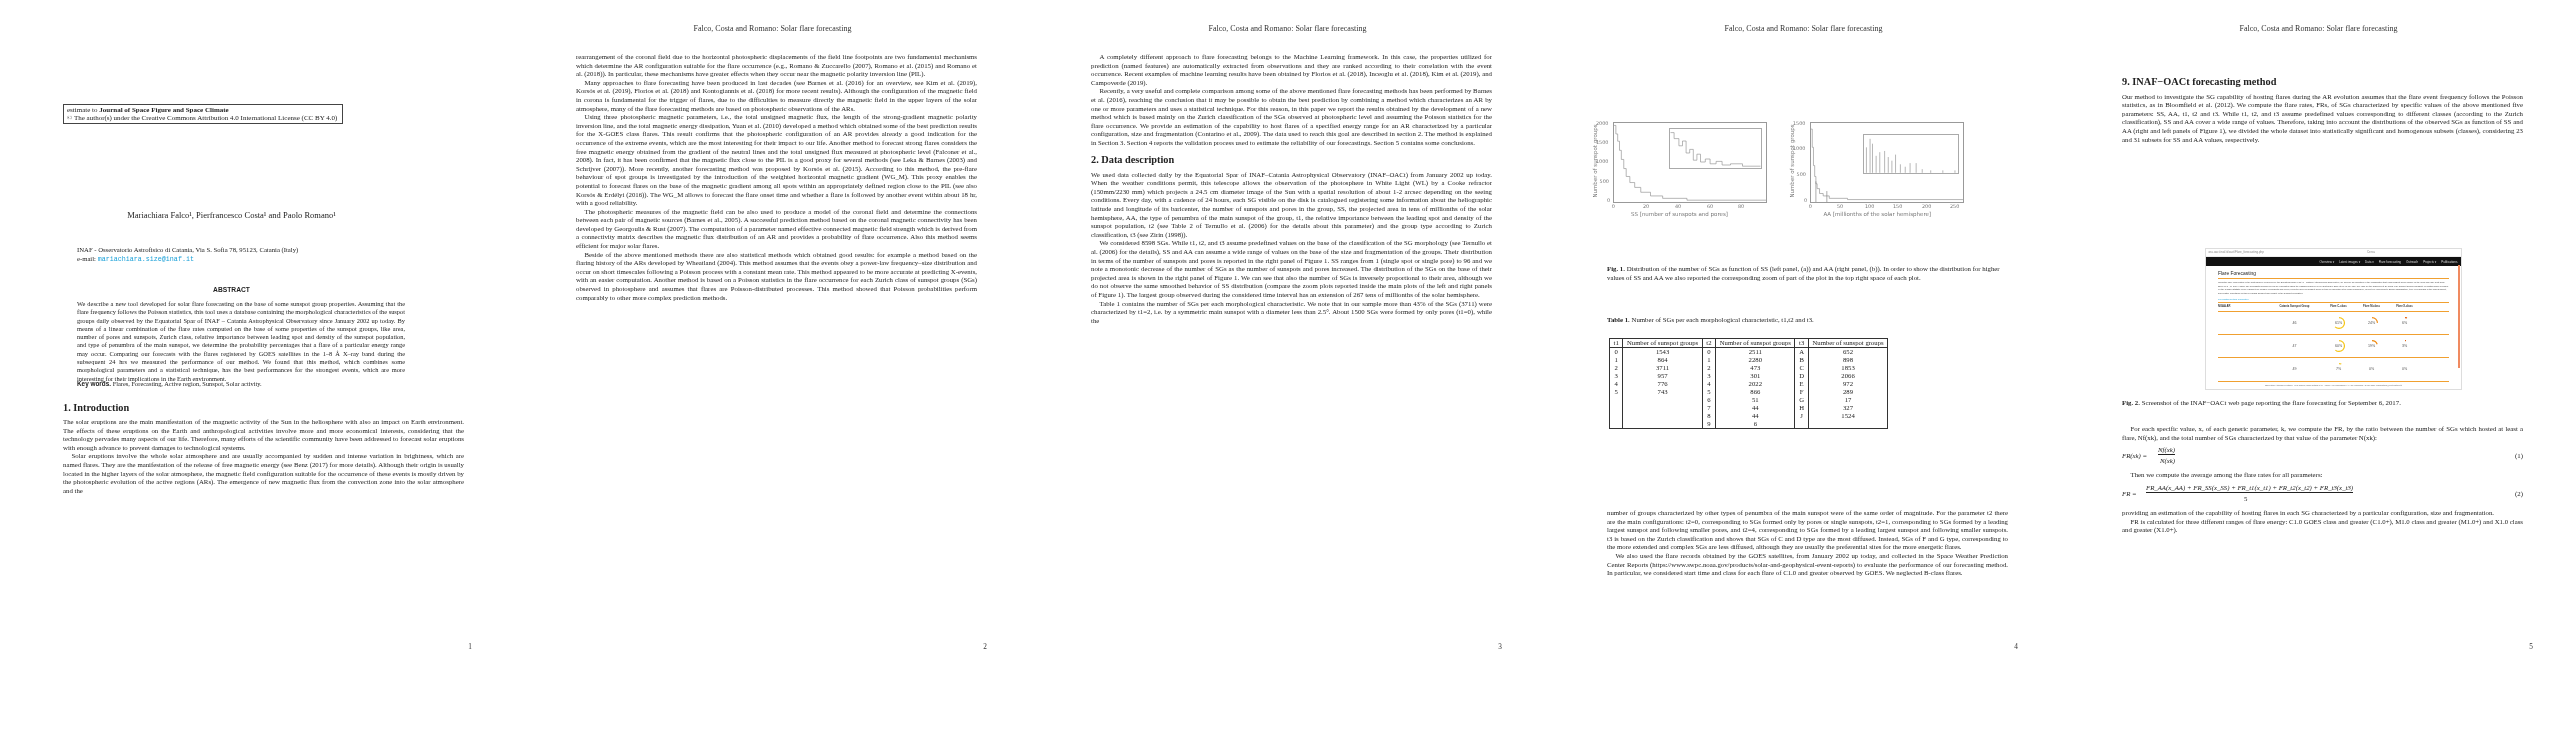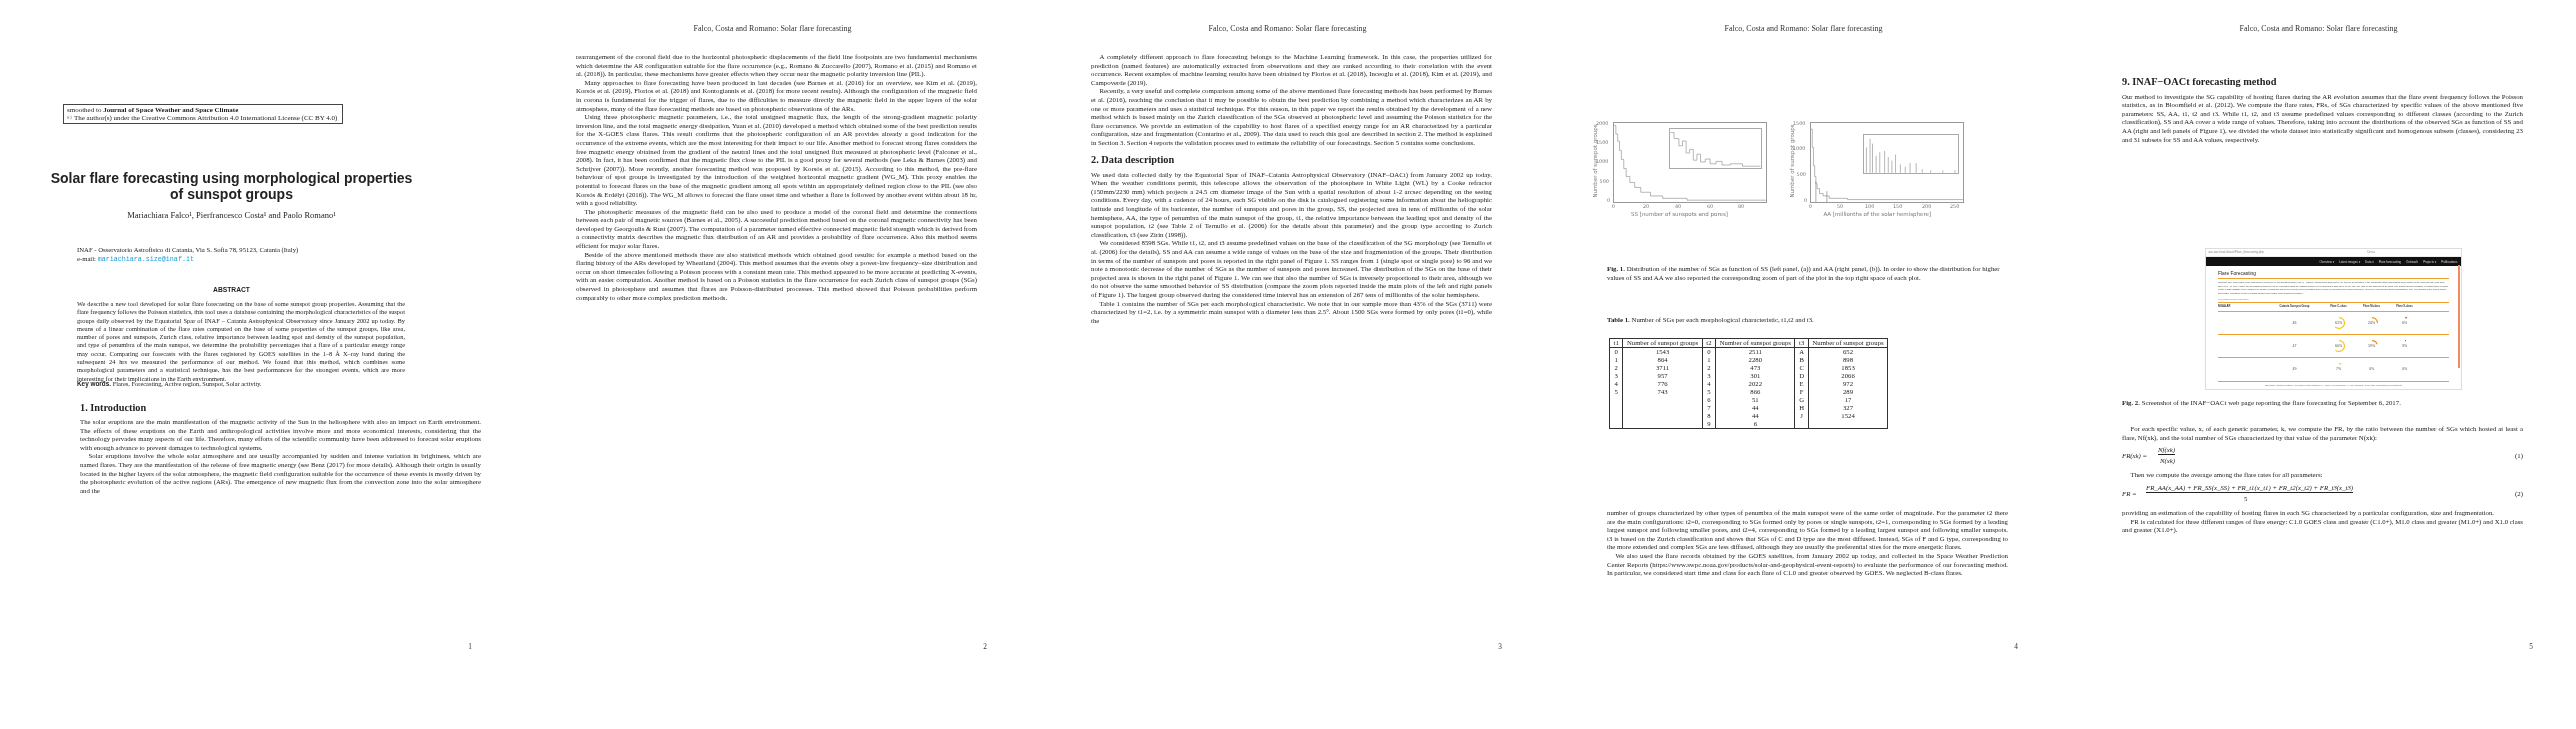--- a/index.html
+++ b/index.html
@@ -16,21 +16,21 @@
   .sidebar span{position:absolute;left:0;bottom:0;transform-origin:left bottom;transform:rotate(-90deg) translate(0,18px);white-space:nowrap;font-size:16.4px;color:#999;font-family:"Liberation Serif",serif;}
   .subbox{position:absolute;left:63px;top:104px;width:272px;border:0.6px solid #444;padding:1.2px 3px;font-size:7px;line-height:8px;}
   .title{position:absolute;left:49px;width:365px;top:170px;text-align:center;font-family:"Liberation Sans",sans-serif;font-weight:bold;font-size:14px;line-height:16.4px;color:#222;}
   .authors{position:absolute;left:49px;width:365px;top:210px;text-align:center;font-size:8.5px;}
   .affil{position:absolute;left:77px;top:246px;font-size:6.7px;line-height:8.5px;}
   .mono{font-family:"Liberation Mono",monospace;color:#1aa0d8;}
   .abs-h{position:absolute;left:49px;width:365px;top:286px;text-align:center;font-family:"Liberation Sans",sans-serif;font-weight:bold;font-size:6.7px;}
   .abs{position:absolute;left:77px;width:328px;top:300px;font-size:6.4px;line-height:8.3px;text-align:justify;}
   .kw{position:absolute;left:77px;top:380px;font-size:6.4px;}
   .kw b{font-family:"Liberation Sans",sans-serif;}
-  .intro{position:absolute;left:80px;width:401px;top:395px;}
+  .intro{position:absolute;left:63px;width:401px;top:395px;}
   
   table.t1{border-collapse:collapse;font-size:6.7px;line-height:8px;text-align:center;}
   table.t1 td,table.t1 th{border-left:0.6px solid #333;border-right:0.6px solid #333;padding:0 3.6px;font-weight:normal;}
   table.t1 thead th{border-bottom:0.6px solid #333;border-top:0.6px solid #333;}
   table.t1 tbody tr:last-child td{border-bottom:0.6px solid #333;}
   
   .histo{position:absolute;border:0.6px solid #aaa;background:#fff;}
   .axis-t{position:absolute;font-family:"DejaVu Sans",sans-serif;font-size:4.9px;color:#777;}
   .caption{font-size:6.8px;line-height:8.5px;}
   
@@ -48,24 +48,23 @@
 </style>
 </head>
 <body>
 
 <div class="sidebar">
   <span>arXiv:1905.05759v1  [astro-ph.SR]  14 May 2019</span>
 </div>
 
 <div class="page p1">
   <div class="subbox">
-    <div><span>smoothed to </span><b>Journal of Space Weather and Space Climate</b></div>
+    <div><span>estimate to </span><b>Journal of Space Figure and Space Climate</b></div>
     <div>© The author(s) under the Creative Commons Attribution 4.0 International License (CC BY 4.0)</div>
   </div>
-  <div class="title">Solar flare forecasting using morphological properties of sunspot groups</div>
   <div class="authors">Mariachiara Falco¹, Pierfrancesco Costa¹ and Paolo Romano¹</div>
   <div class="affil">
     <div>INAF - Osservatorio Astrofisico di Catania, Via S. Sofia 78, 95123, Catania (Italy)</div>
     <div><span>e-mail: </span><span class="mono">mariachiara.size@inaf.it</span></div>
   </div>
   <div class="abs-h">ABSTRACT</div>
   <div class="abs">We describe a new tool developed for solar flare forecasting on the base of some sunspot group properties. Assuming that the flare frequency follows the Poisson statistics, this tool uses a database containing the morphological characteristics of the suspot groups daily observed by the Equatorial Spar of INAF – Catania Astrophysical Observatory since January 2002 up today. By means of a linear combination of the flare rates computed on the base of some properties of the sunspot groups, like area, number of pores and sunspots, Zurich class, relative importance between leading spot and density of the sunspot population, and type of penumbra of the main sunspot, we determine the probability percentages that a flare of a particular energy range may occur. Comparing our forecasts with the flares registered by GOES satellites in the 1–8 Å X–ray band during the subsequent 24 hrs we measured the performance of our method. We found that this method, which combines some morphological parameters and a statistical technique, has the best performances for the strongest events, which are more interesting for their implications in the Earth environment.</div>
   <div class="kw"><b>Key words.</b><span> Flares, Forecasting, Active region, Sunspot, Solar activity.</span></div>
   <div class="col intro">
     <h2>1. Introduction</h2>

